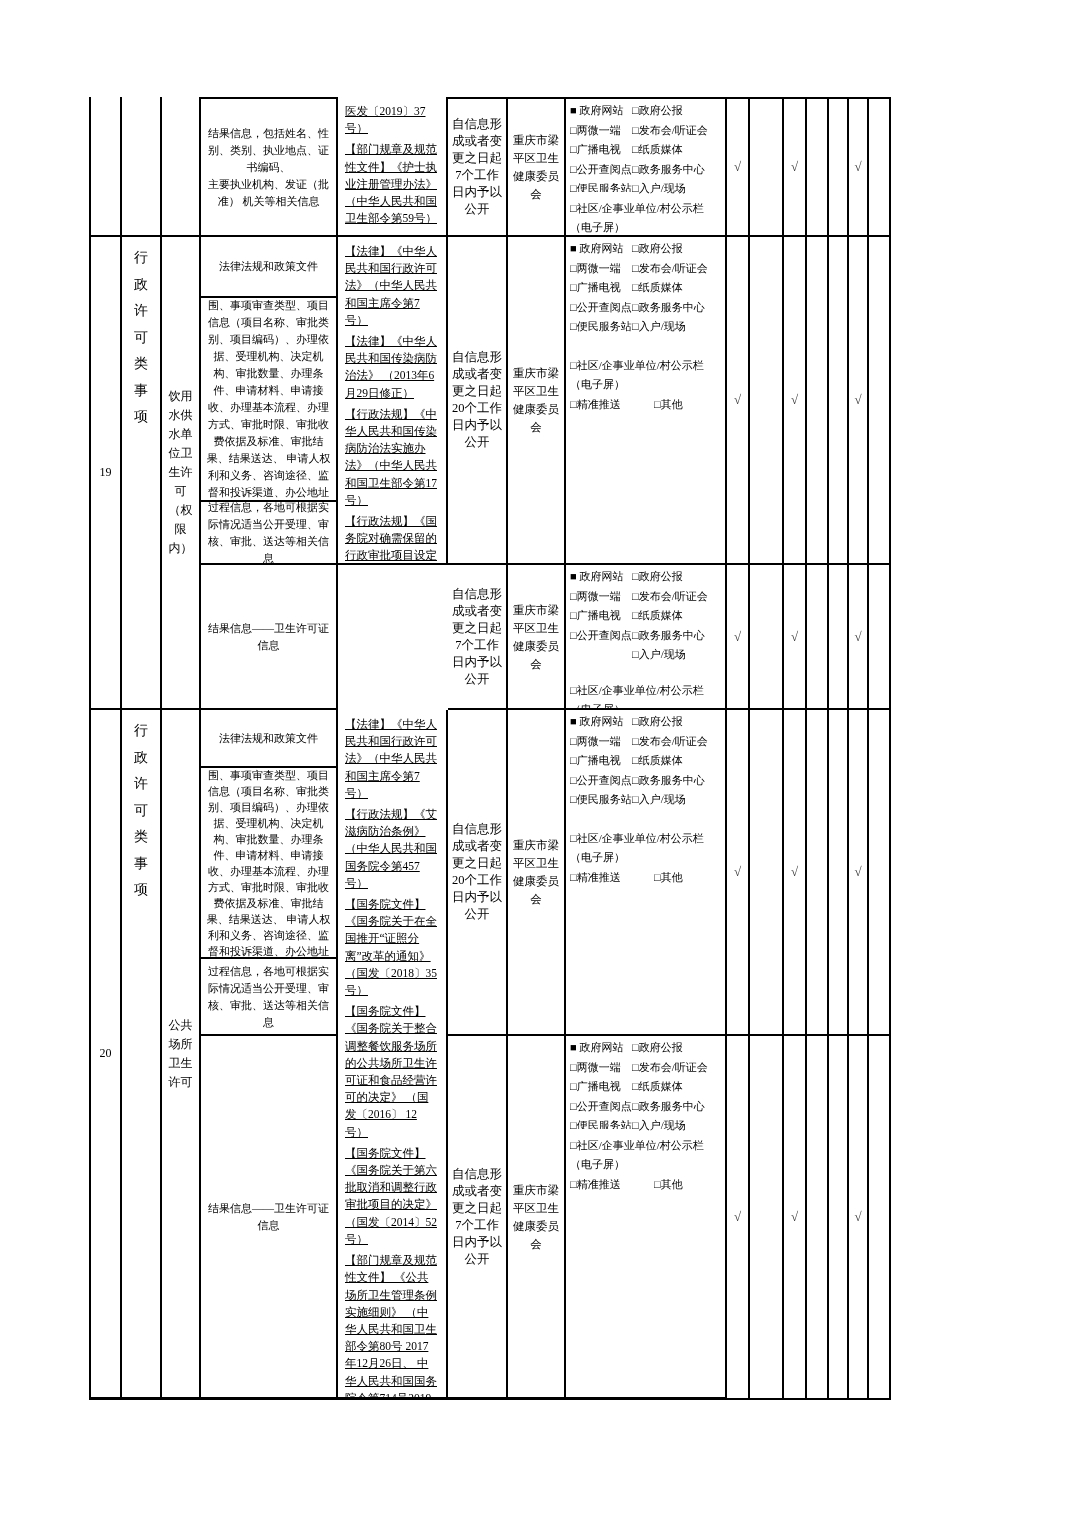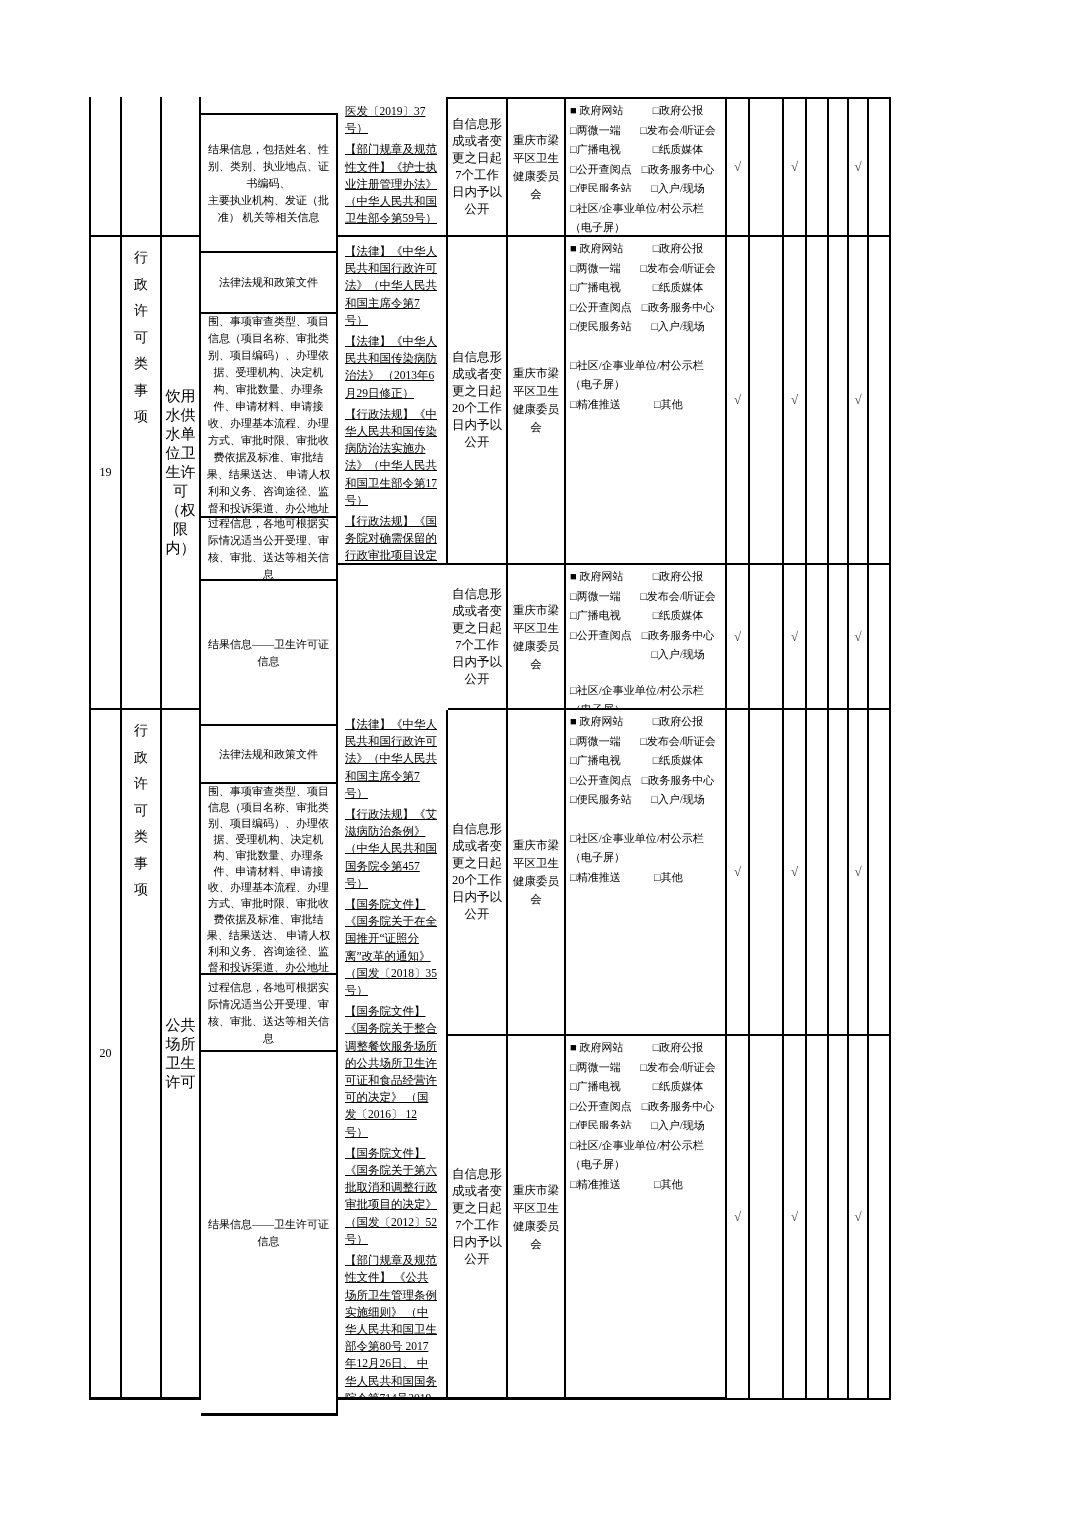--- a/index.html
+++ b/index.html
@@ -26,33 +26,33 @@
   .c-center{display:flex;align-items:center;justify-content:center;text-align:center;}
   .c-top{padding-top:3px;}
   
   .num{font-size:12px;}
   .vertical-wrap{display:flex;justify-content:center;}
   .vertical{
     width:16px;margin-top:8px;
     font-size:14px;line-height:26.5px;
     word-break:break-all;text-align:center;
   }
-  .namecell{font-size:15px;line-height:19px;padding:12px 1px;}
-  .content{font-size:11px;line-height:17px;padding:1px 2px;white-space:pre-line;margin-top:16px;}
+  .namecell{font-size:12px;line-height:19px;padding:12px 1px;}
+  .content{font-size:11px;line-height:17px;padding:1px 2px;white-space:pre-line;}
   .content-tight{line-height:16px;}
   .legal{font-size:11.5px;line-height:17.2px;padding:2px 3px;text-align:left;}
   .legal .para{margin:4px;text-decoration:underline;}
   .legal-center{display:flex;flex-direction:column;justify-content:center;}
   .deadline{font-size:12.5px;line-height:17px;padding:1px 2px;}
   .agency{font-size:11.5px;line-height:18px;padding:0 2px;}
   
   .chan{font-size:11px;line-height:19.5px;padding:2px 0 0 4px;}
   .chan-grid{display:flex;}
   .chan-left{width:62px;flex:none;}
-  .chan-right{width:92px;flex:none;white-space:nowrap;text-align:center;}
+  .chan-right{width:92px;flex:none;white-space:nowrap;}
   .chan-item{word-break:break-all;}
   .chan-item.clip{height:13px;overflow:hidden;}
   .chan-bottom{word-break:break-all;padding-right:14px;}
   .chan[data-variant="full"] .chan-bottom{margin-top:19px;}
   .chan[data-variant="short"] .chan-bottom{margin-top:16px;}
   .chan-last{display:flex;}
   .chan-last .chan-push{width:84px;flex:none;}
   
   .kgroup{
     position:absolute;box-sizing:border-box;
@@ -201,21 +201,21 @@
   <div class="cell c-center content" style="left:201px;top:710px;width:137px;height:58px">法律法规和政策文件</div>
   <div class="cell c-center content content-tight" style="left:201px;top:768px;width:137px;height:191px">办事指南，包括： 适用范围、事项审查类型、项目信息（项目名称、审批类别、项目编码）、办理依据、受理机构、决定机构、审批数量、办理条件、申请材料、申请接收、办理基本流程、办理方式、审批时限、审批收费依据及标准、审批结果、结果送达、 申请人权利和义务、咨询途径、监督和投诉渠道、办公地址和时间、公开查询方式等</div>
   <div class="cell c-center content" style="left:201px;top:959px;width:137px;height:77px">过程信息，各地可根据实际情况适当公开受理、审核、审批、送达等相关信息</div>
   <div class="cell c-center content bb3" style="left:201px;top:1036px;width:137px;height:364px">结果信息——卫生许可证信息</div>
 
   <div class="cell legal c-top bb3" style="left:338px;top:710px;width:110px;height:690px">
       <div class="para">【法律】《中华人民共和国行政许可法》（中华人民共和国主席令第7号）</div>
       <div class="para">【行政法规】《艾滋病防治条例》（中华人民共和国国务院令第457号）</div>
       <div class="para">【国务院文件】《国务院关于在全国推开“证照分离”改革的通知》 （国发〔2018〕35号）</div>
       <div class="para">【国务院文件】 《国务院关于整合调整餐饮服务场所的公共场所卫生许可证和食品经营许可的决定》 （国发〔2016〕 12号）</div>
-      <div class="para">【国务院文件】 《国务院关于第六批取消和调整行政审批项目的决定》 （国发〔2012〕52号）</div>
+      <div class="para">【国务院文件】 《国务院关于第六批取消和调整行政审批项目的决定》 （国发〔2014〕52号）</div>
       <div class="para">【部门规章及规范性文件】 《公共场所卫生管理条例实施细则》 （中华人民共和国卫生部令第80号 2017年12月26日、 中华人民共和国国务院令第714号2019年4月23日修正）</div>
     </div>
 
   <div class="cell c-center deadline" style="left:448px;top:710px;width:60px;height:326px">自信息形成或者变更之日起20个工作日内予以公开</div>
   <div class="cell c-center agency" style="left:508px;top:710px;width:58px;height:326px">重庆市梁平区卫生健康委员会</div>
   <div class="cell chan" style="left:566px;top:710px;width:161px;height:326px" data-variant="full">
       <div class="chan-grid">
         <div class="chan-left">
           <div class="chan-item">■ 政府网站</div>
           <div class="chan-item">□两微一端</div>

